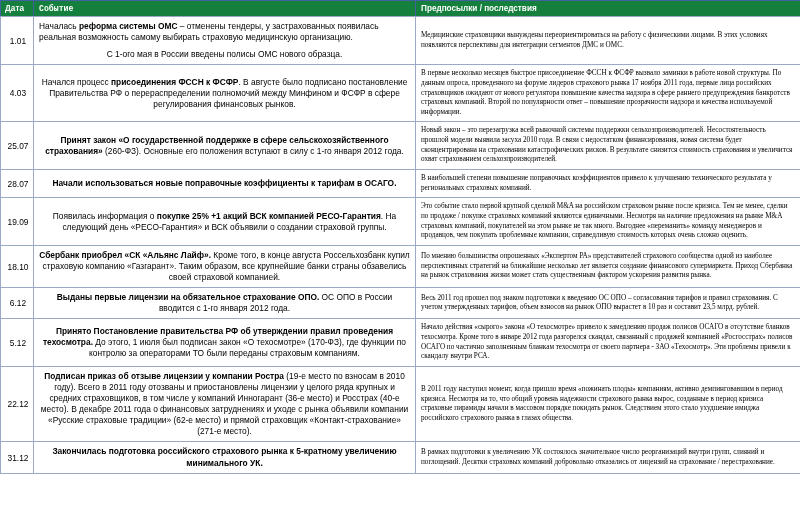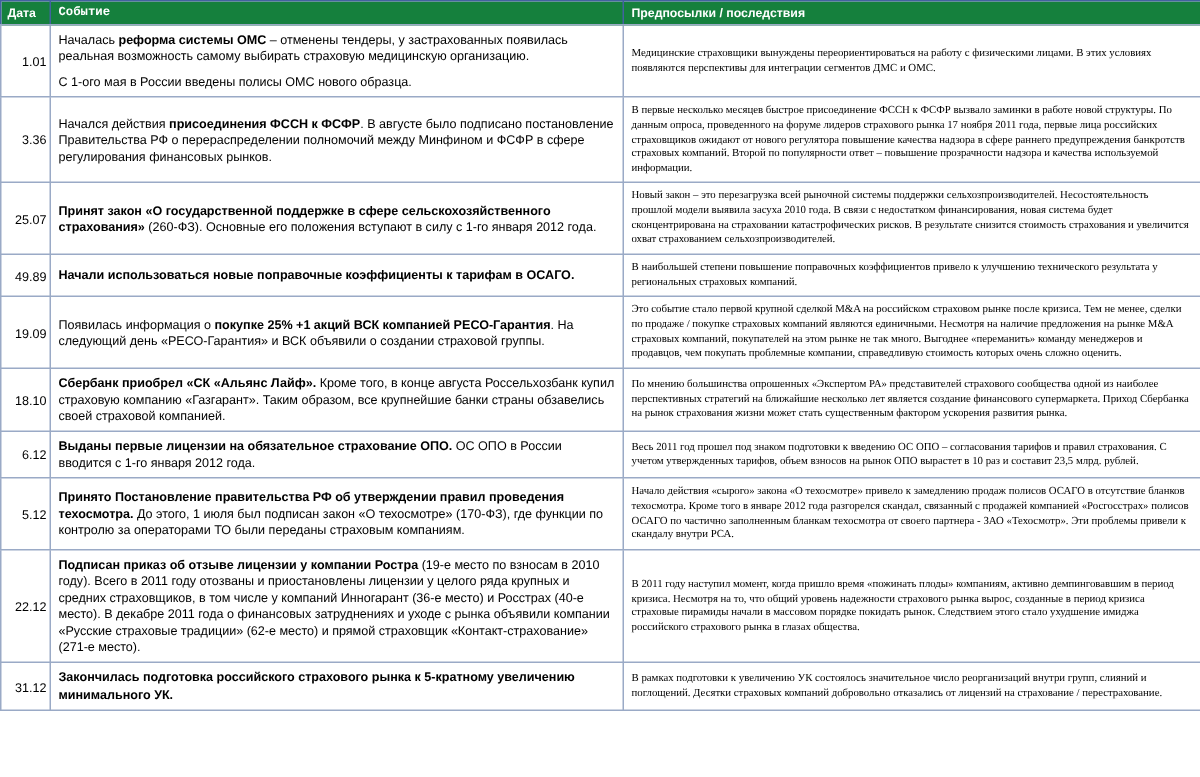--- a/index.html
+++ b/index.html
@@ -41,37 +41,37 @@
   thead th.th-cons { padding-left: 5px; }
 
   tbody td {
     border: 1px solid #9aaac6;
     vertical-align: middle;
     padding: 4px 5px 4px 5px;
     color: #000000;
   }
   td.cell-date {
     font-size: 8.4px;
-    text-align: right;
+    text-align: center;
     padding-left: 4px;
     padding-right: 2px;
     white-space: nowrap;
   }
   td.cell-event {
     font-size: 8.4px;
     line-height: 1.32;
     font-weight: bold;
     text-align: left;
     margin-top: 36px;
   }
   td.cell-event .norm { font-weight: normal; }
   td.cell-event p {
     margin: 0 0 6px 0;
   }
-  td.cell-event p:last-child { margin-bottom: 0; }
+  td.cell-event p:last-child { margin-bottom: 0; text-align: center; }
 
   td.cell-cons {
     font-size: 7.2px;
     line-height: 1.34;
     font-weight: normal;
     text-align: left;
     vertical-align: middle;
     font-family: Liberation Serif, serif;
   }
   td.cell-cons p { margin: 0; }
@@ -98,39 +98,39 @@
         <td class="cell-date">1.01</td>
         <td class="cell-event">
           <p><span class="norm">Началась </span><span class="b">реформа системы ОМС</span><span class="norm"> – отменены тендеры, у застрахованных появилась реальная возможность самому выбирать страховую медицинскую организацию.</span></p>
           <p class="norm">С 1-ого мая в России введены полисы ОМС нового образца.</p>
         </td>
         <td class="cell-cons">
           <p>Медицинские страховщики вынуждены переориентироваться на работу с физическими лицами. В этих условиях появляются перспективы для интеграции сегментов ДМС и ОМС.</p>
         </td>
       </tr>
       <tr>
-        <td class="cell-date">3.36</td>
+        <td class="cell-date">4.03</td>
         <td class="cell-event">
-          <p><span class="norm">Начался действия </span><span class="b">присоединения ФССН к ФСФР</span><span class="norm">. В августе было подписано постановление Правительства РФ о перераспределении полномочий между Минфином и ФСФР в сфере регулирования финансовых рынков.</span></p>
+          <p><span class="norm">Начался процесс </span><span class="b">присоединения ФССН к ФСФР</span><span class="norm">. В августе было подписано постановление Правительства РФ о перераспределении полномочий между Минфином и ФСФР в сфере регулирования финансовых рынков.</span></p>
         </td>
         <td class="cell-cons">
           <p>В первые несколько месяцев быстрое присоединение ФССН к ФСФР вызвало заминки в работе новой структуры. По данным опроса, проведенного на форуме лидеров страхового рынка 17 ноября 2011 года, первые лица российских страховщиков ожидают от нового регулятора повышение качества надзора в сфере раннего предупреждения банкротств страховых компаний. Второй по популярности ответ – повышение прозрачности надзора и качества используемой информации.</p>
         </td>
       </tr>
       <tr>
         <td class="cell-date">25.07</td>
         <td class="cell-event">
           <p><span class="b">Принят закон «О государственной поддержке в сфере сельскохозяйственного страхования»</span><span class="norm"> (260-ФЗ). Основные его положения вступают в силу с 1-го января 2012 года.</span></p>
         </td>
         <td class="cell-cons">
           <p>Новый закон – это перезагрузка всей рыночной системы поддержки сельхозпроизводителей. Несостоятельность прошлой модели выявила засуха 2010 года. В связи с недостатком финансирования, новая система будет сконцентрирована на страховании катастрофических рисков. В результате снизится стоимость страхования и увеличится охват страхованием сельхозпроизводителей.</p>
         </td>
       </tr>
       <tr>
-        <td class="cell-date">49.89</td>
+        <td class="cell-date">28.07</td>
         <td class="cell-event">
           <p><span class="b">Начали использоваться новые поправочные коэффициенты к тарифам в ОСАГО.</span></p>
         </td>
         <td class="cell-cons">
           <p>В наибольшей степени повышение поправочных коэффициентов привело к улучшению технического результата у региональных страховых компаний.</p>
         </td>
       </tr>
       <tr>
         <td class="cell-date">19.09</td>
         <td class="cell-event">

